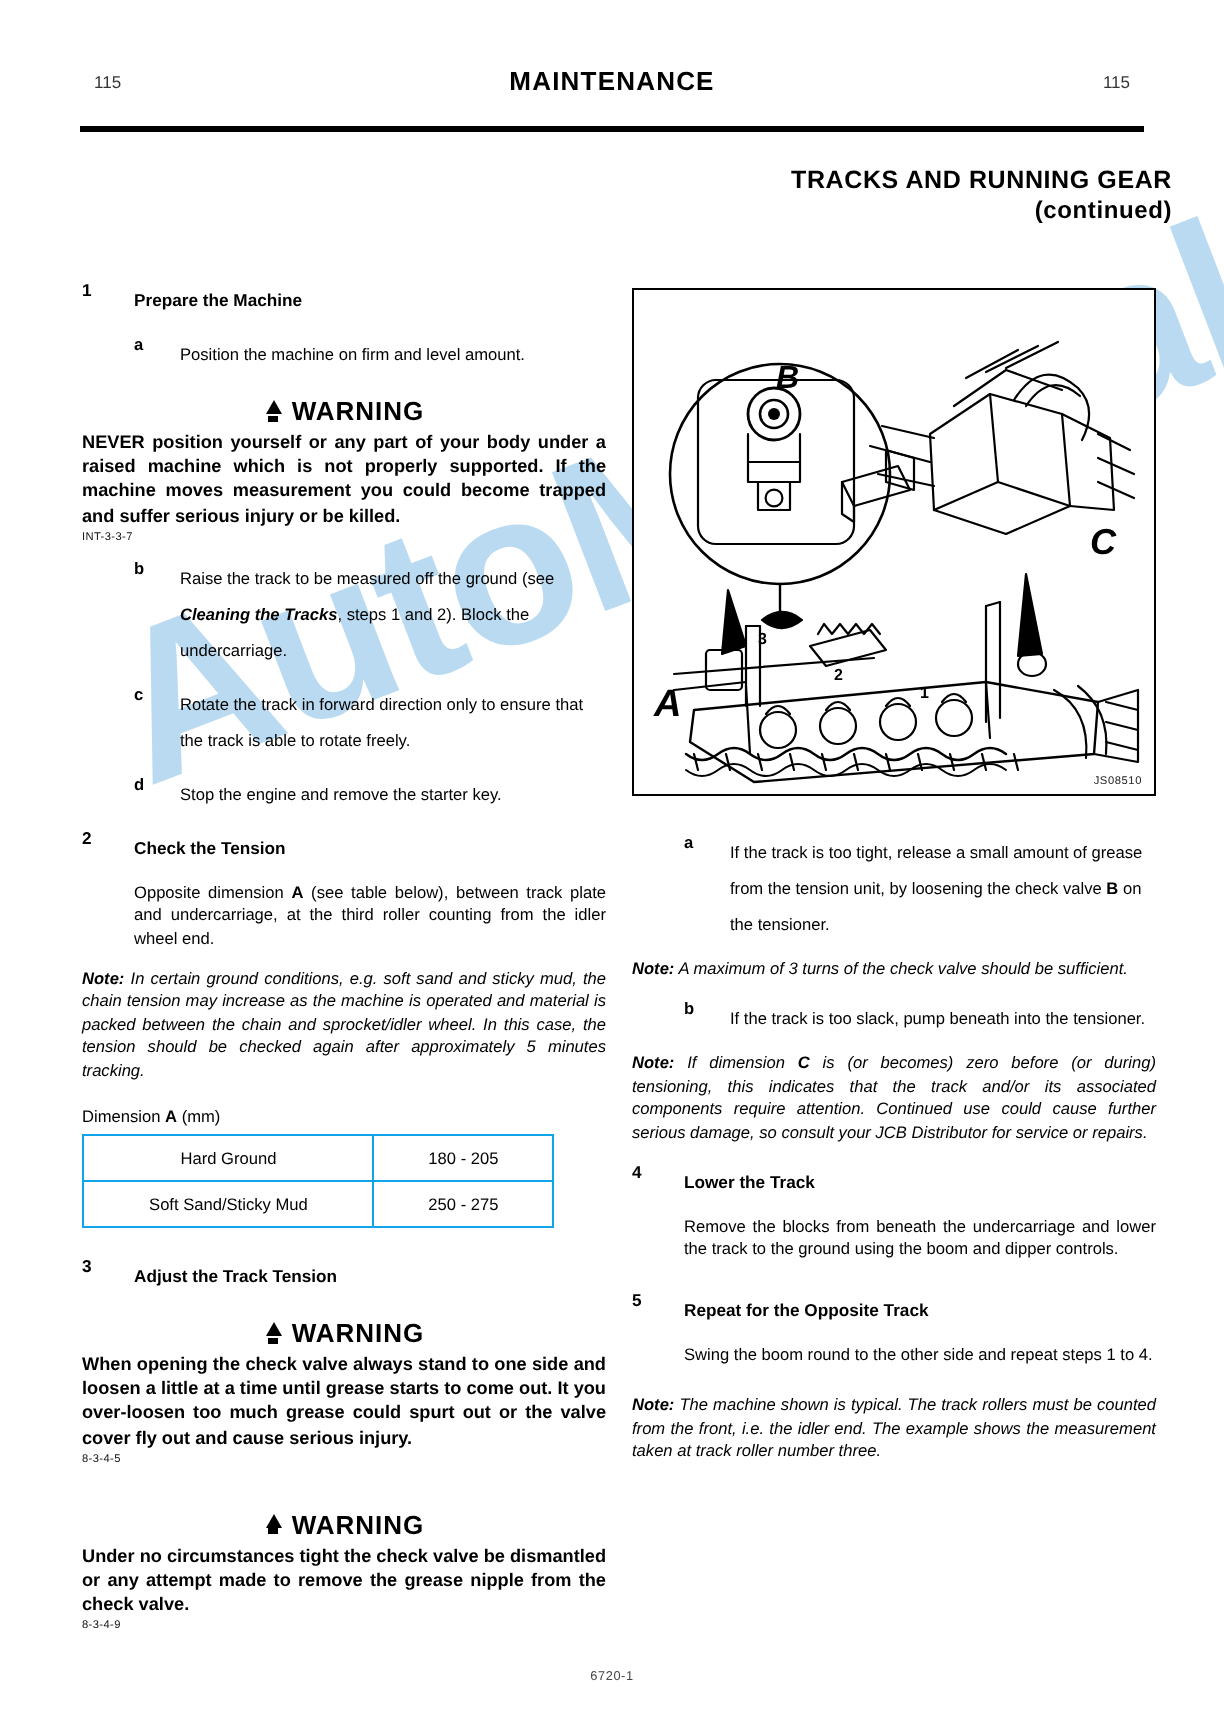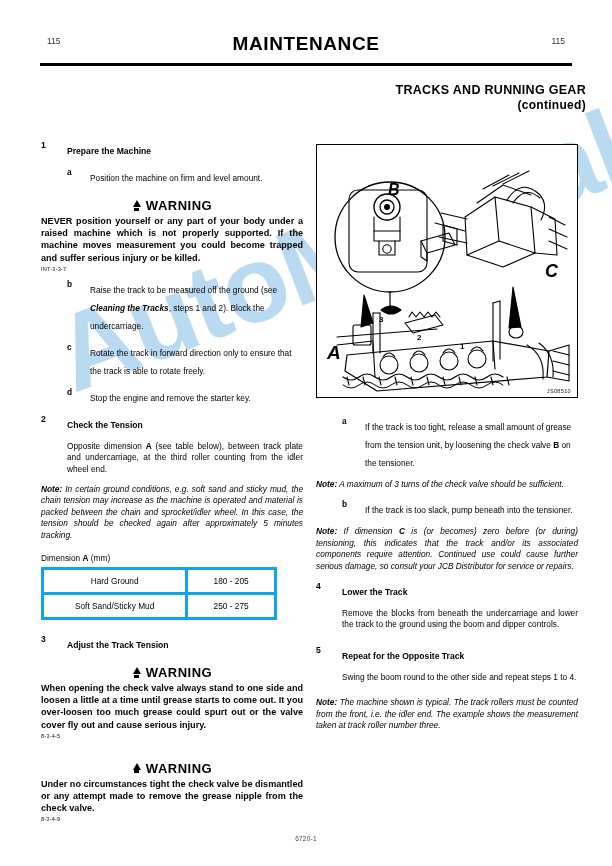--- a/index.html
+++ b/index.html
@@ -44,21 +44,21 @@
     height: 26px;
   }
   .folio {
     position: absolute; top: 3px;
     font-size: 8.5px; color: #333;
   }
   .folio-left { left: 7px; }
   .folio-right { right: 7px; }
   .header-title {
     text-align: center;
-    font-size: 19px;
+    font-size: 13px;
     font-weight: bold;
     letter-spacing: .6px;
   }
   .rule {
     position: absolute; left: 40px; top: 63px; width: 532px;
     height: 3.2px; background: #000;
   }
 
   
   .section-title {
@@ -160,21 +160,21 @@
   .table-cap {
     font-size: 8.3px; margin: 12px 0 4px 0;
   }
   .table-cap b { font-weight: bold; }
   table.dim {
     border-collapse: collapse;
     width: 236px;
     margin-bottom: 14px;
   }
   table.dim td {
-    border: 3px solid #0ea5e9;
+    border: 1px solid #0ea5e9;
     font-size: 8.3px;
     text-align: center;
     padding: 6px 4px;
   }
   table.dim td.c1 { width: 146px; }
   table.dim td.c2 { width: 90px; }
 
   
   .figure {
     position: absolute; left: 316px; top: 144px;

